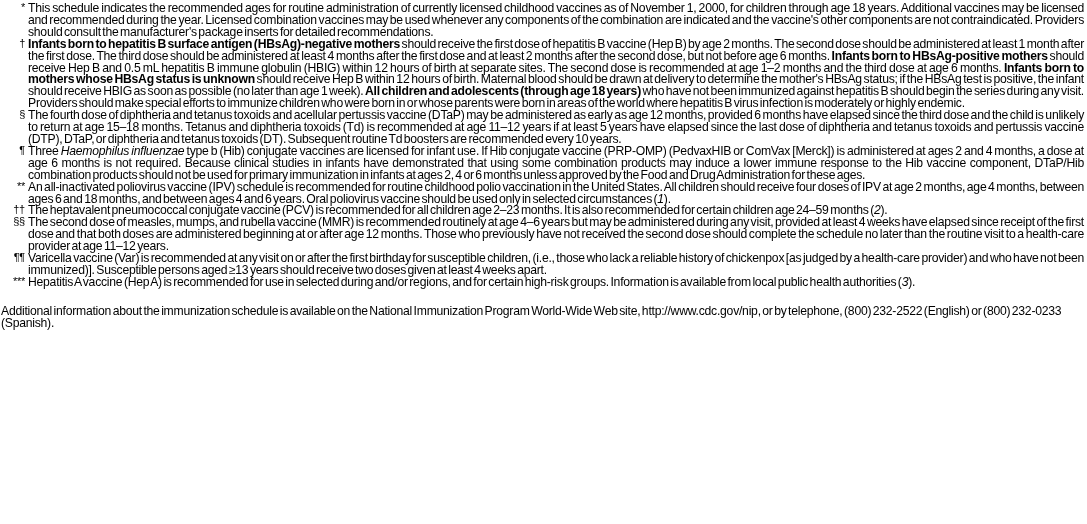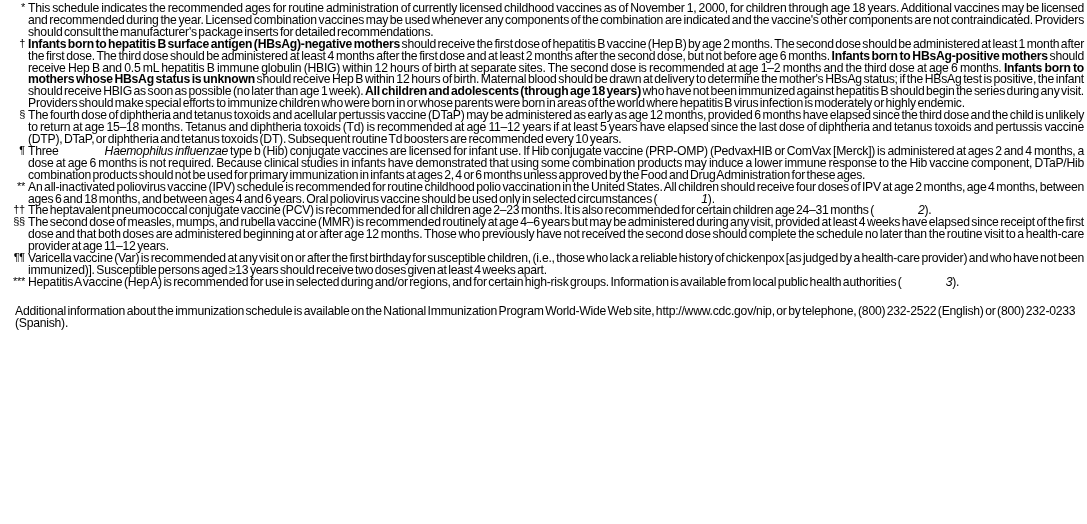--- a/index.html
+++ b/index.html
@@ -35,24 +35,24 @@
     font-size: 11px;
     position: relative;
     top: -1px;
     white-space: nowrap;
   }
   .fn-text {
     flex: 1 1 auto;
     text-align: justify;
   }
   .b { font-weight: bold; }
-  .i { font-style: italic; margin-left: 44px; }
+  .i { font-style: italic; }
   .footer-note {
     margin-top: 17px;
-    padding-left: 15px;
+    padding-left: 1px;
     text-align: left;
   }
 </style>
 </head>
 <body>
 
 <div class="page">
   <div>
       <div class="fn">
         <span class="fn-marker">*</span>
@@ -69,21 +69,21 @@
       <div class="fn">
         <span class="fn-marker">¶</span>
         <div class="fn-text"><span>Three </span><span class="i">Haemophilus influenzae</span><span> type b (Hib) conjugate vaccines are licensed for infant use. If Hib conjugate vaccine (PRP-OMP) (PedvaxHIB or ComVax [Merck]) is administered at ages 2 and 4 months, a dose at age 6 months is not required. Because clinical studies in infants have demonstrated that using some combination products may induce a lower immune response to the Hib vaccine component, DTaP/Hib combination products should not be used for primary immunization in infants at ages 2, 4 or 6 months unless approved by the Food and Drug Administration for these ages.</span></div>
       </div>
       <div class="fn">
         <span class="fn-marker">**</span>
         <div class="fn-text"><span>An all-inactivated poliovirus vaccine (IPV) schedule is recommended for routine childhood polio vaccination in the United States. All children should receive four doses of IPV at age 2 months, age 4 months, between ages 6 and 18 months, and between ages 4 and 6 years. Oral poliovirus vaccine should be used only in selected circumstances (</span><span class="i">1</span><span>).</span></div>
       </div>
       <div class="fn">
         <span class="fn-marker">††</span>
-        <div class="fn-text"><span>The heptavalent pneumococcal conjugate vaccine (PCV) is recommended for all children age 2–23 months.  It is also recommended for certain children age 24–31 months (</span><span class="i">2</span><span>).</span></div>
+        <div class="fn-text"><span>The heptavalent pneumococcal conjugate vaccine (PCV) is recommended for all children age 2–23 months.  It is also recommended for certain children age 24–59 months (</span><span class="i">2</span><span>).</span></div>
       </div>
       <div class="fn">
         <span class="fn-marker">§§</span>
         <div class="fn-text"><span>The second dose of measles, mumps, and rubella vaccine (MMR) is recommended routinely at age 4–6 years but may be administered during any visit, provided at least 4 weeks have elapsed since receipt of the first dose and that both doses are administered beginning at or after age 12 months. Those who previously have not received the second dose should complete the schedule no later than the routine visit to a health-care provider at age 11–12 years.</span></div>
       </div>
       <div class="fn">
         <span class="fn-marker">¶¶</span>
         <div class="fn-text"><span>Varicella vaccine (Var) is recommended at any visit on or after the first birthday for susceptible children, (i.e., those who lack a reliable history of chickenpox [as judged by a health-care provider) and who have not been immunized)]. Susceptible persons aged ≥13 years should receive two doses given at least 4 weeks apart.</span></div>
       </div>
       <div class="fn">

